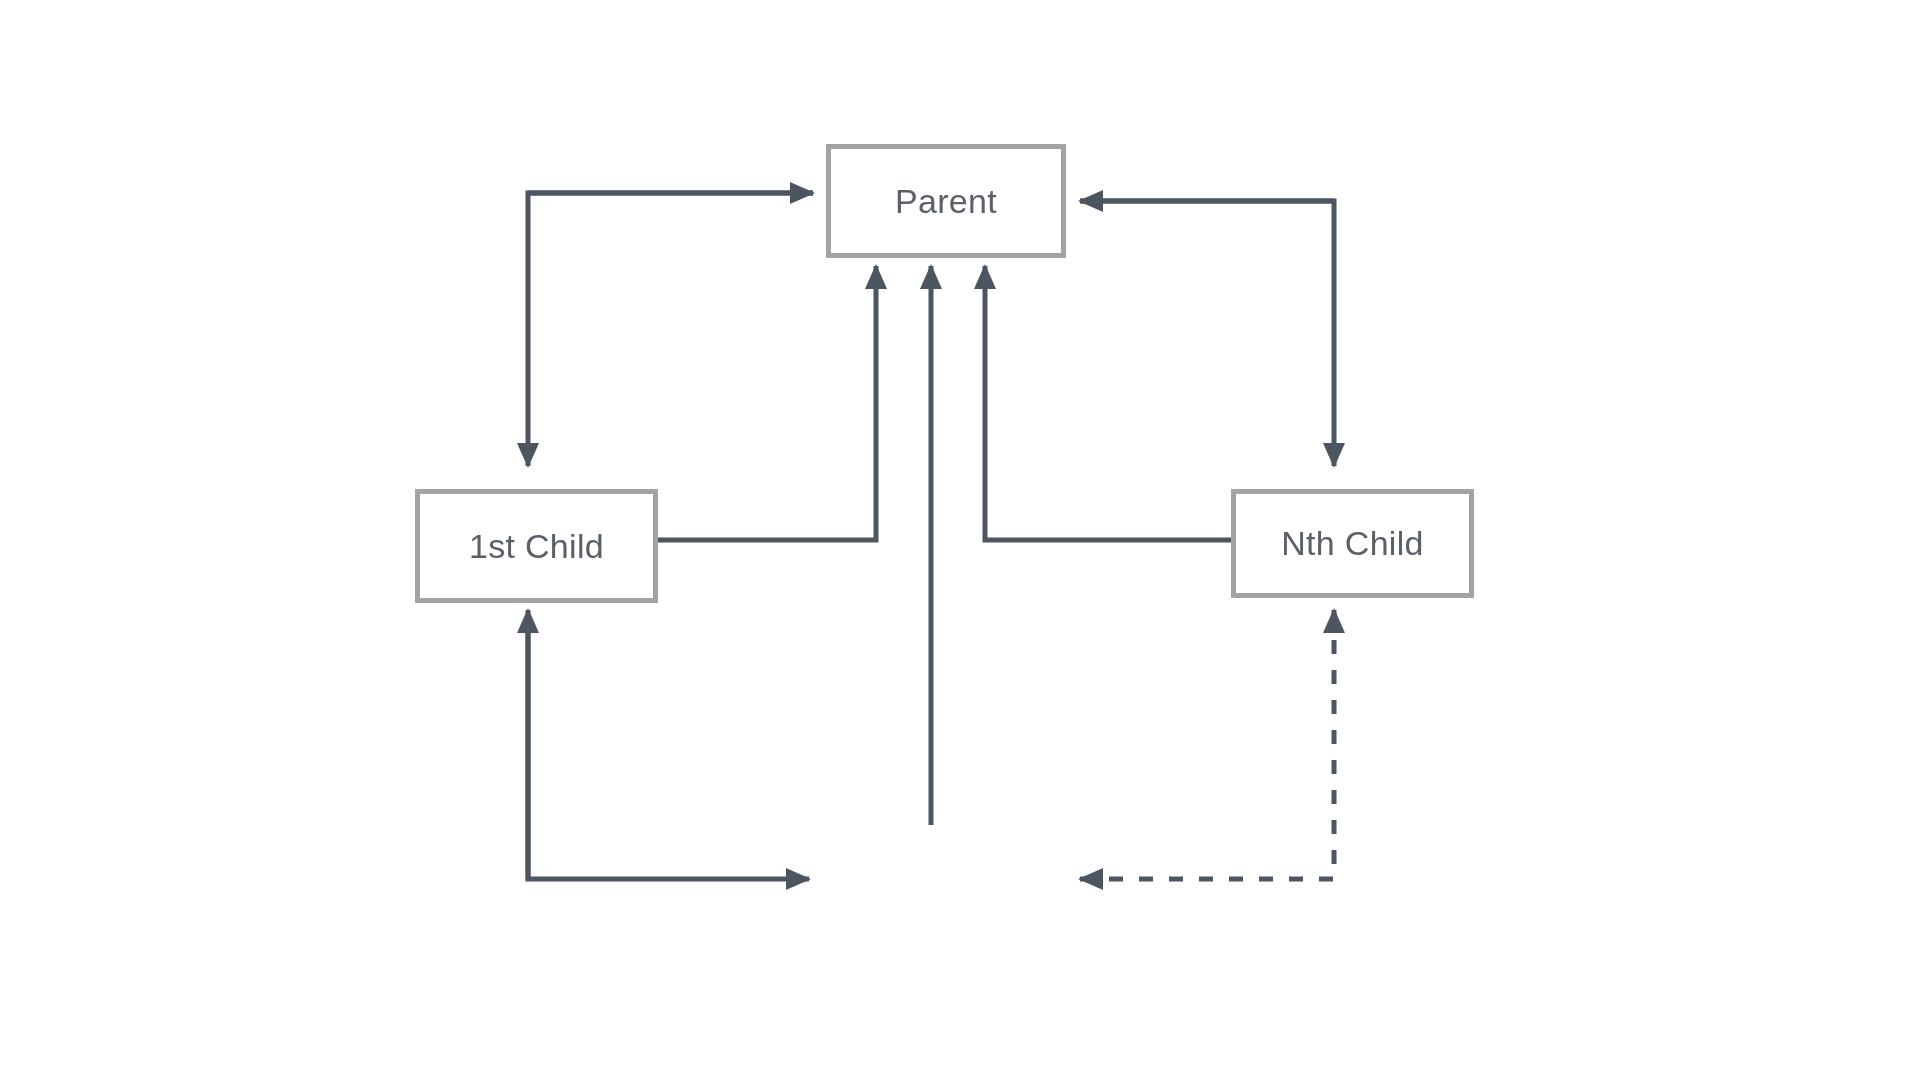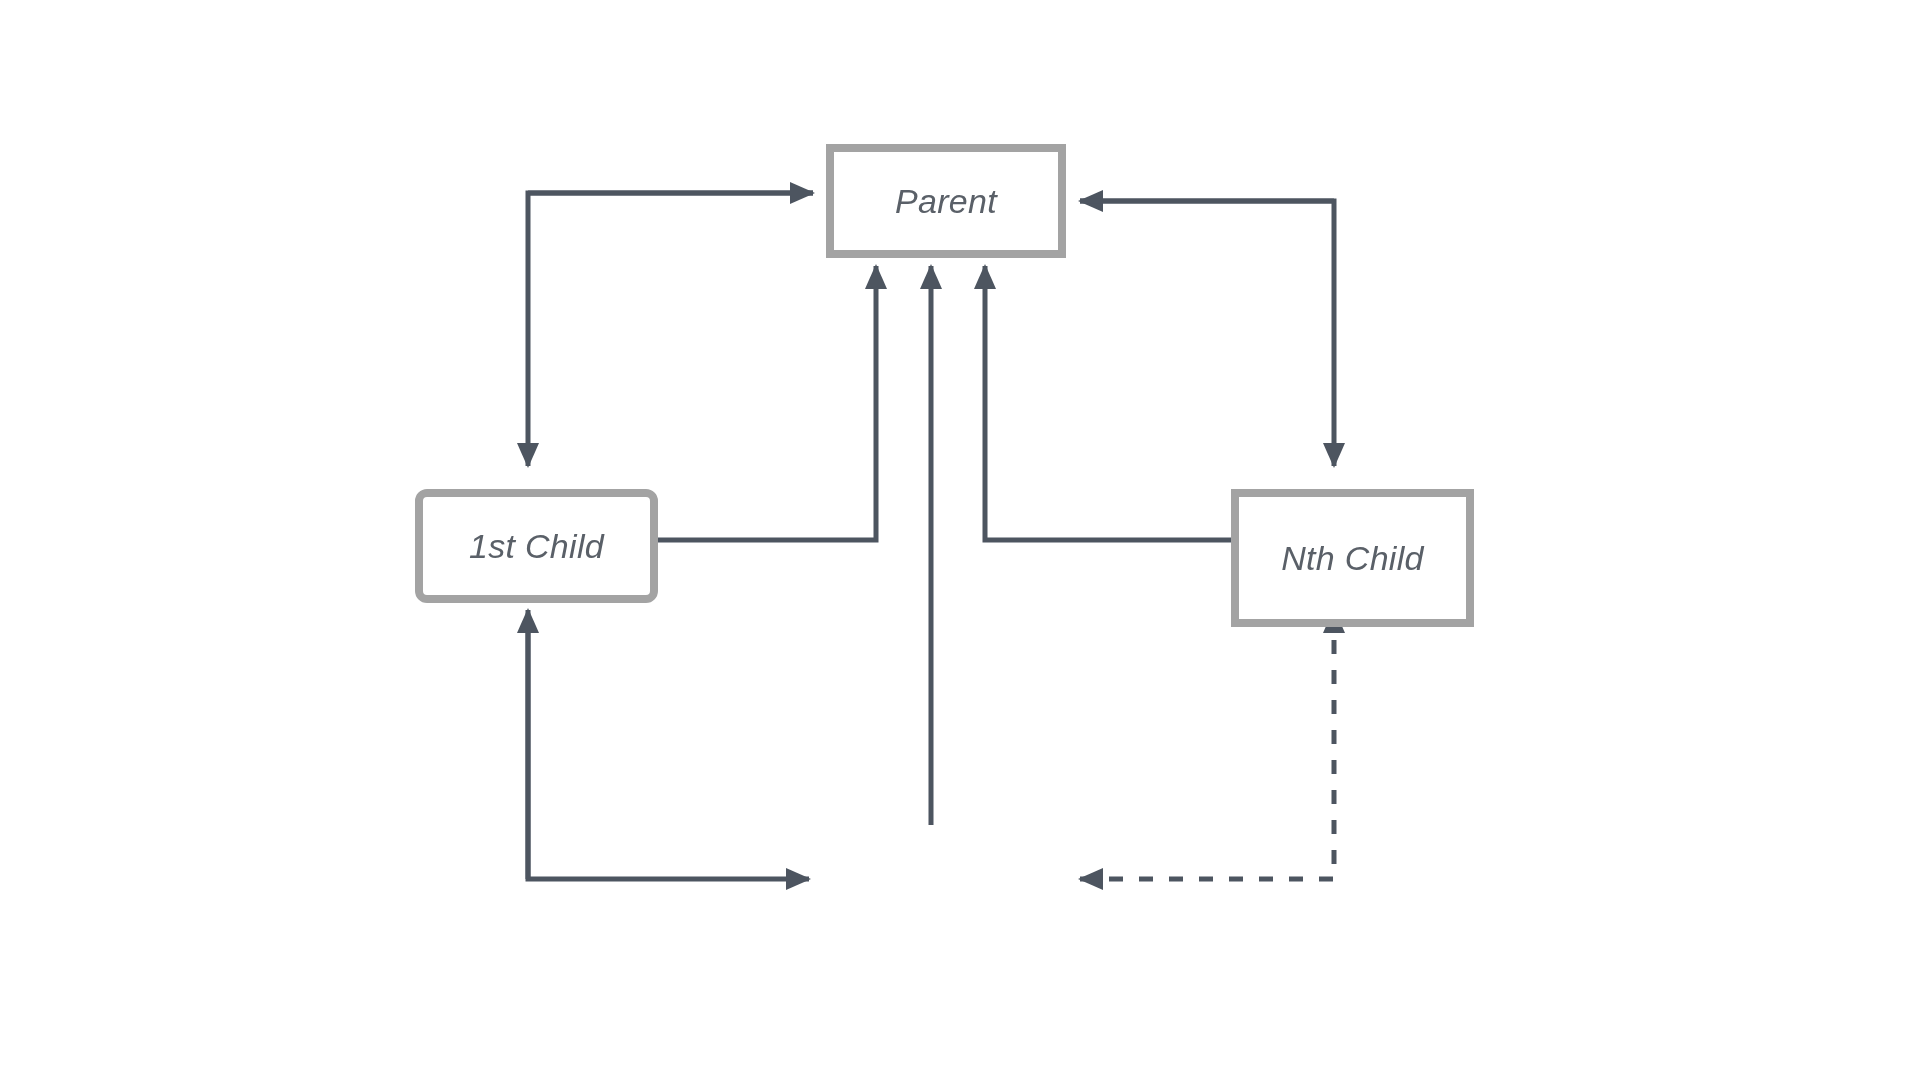--- a/index.html
+++ b/index.html
@@ -23,26 +23,25 @@
     position: absolute;
     left: 0;
     top: 0;
     width: 1920px;
     height: 1080px;
   }
   .node {
     position: absolute;
     box-sizing: border-box;
     background: #ffffff;
-    border: 8px solid #a3a3a3;
+    border: 5px solid #a3a3a3;
     display: flex;
     align-items: center;
     justify-content: center;
     z-index: 5;
-    font-style: italic;
   }
   .node-label {
     font-family: "Liberation Sans", sans-serif;
     font-size: 34px;
     font-weight: 400;
     color: #5a6068;
     letter-spacing: 0.3px;
     white-space: nowrap;
     user-select: none;
   }
@@ -83,22 +82,22 @@
       <path d="M 528 879 L 528 610" marker-end="url(#arrow)"></path>
 
       <path d="M 1334 610 L 1334 879 L 1080 879" stroke-dasharray="14 16" marker-start="url(#arrowDash)" marker-end="url(#arrowDash)"></path>
     </g>
   </svg>
 
   <div class="node" style="left:826px; top:144px; width:240px; height:114px;">
     <span class="node-label">Parent</span>
   </div>
 
-  <div class="node" style="left:415px; top:489px; width:243px; height:114px;border-radius:12px;">
+  <div class="node" style="left:415px; top:489px; width:243px; height:114px;">
     <span class="node-label">1st Child</span>
   </div>
 
-  <div class="node" style="left:1231px; top:489px; width:243px; height:138px;">
+  <div class="node" style="left:1231px; top:489px; width:243px; height:109px;">
     <span class="node-label">Nth Child</span>
   </div>
 
 
 </div>
 
 </body></html>

